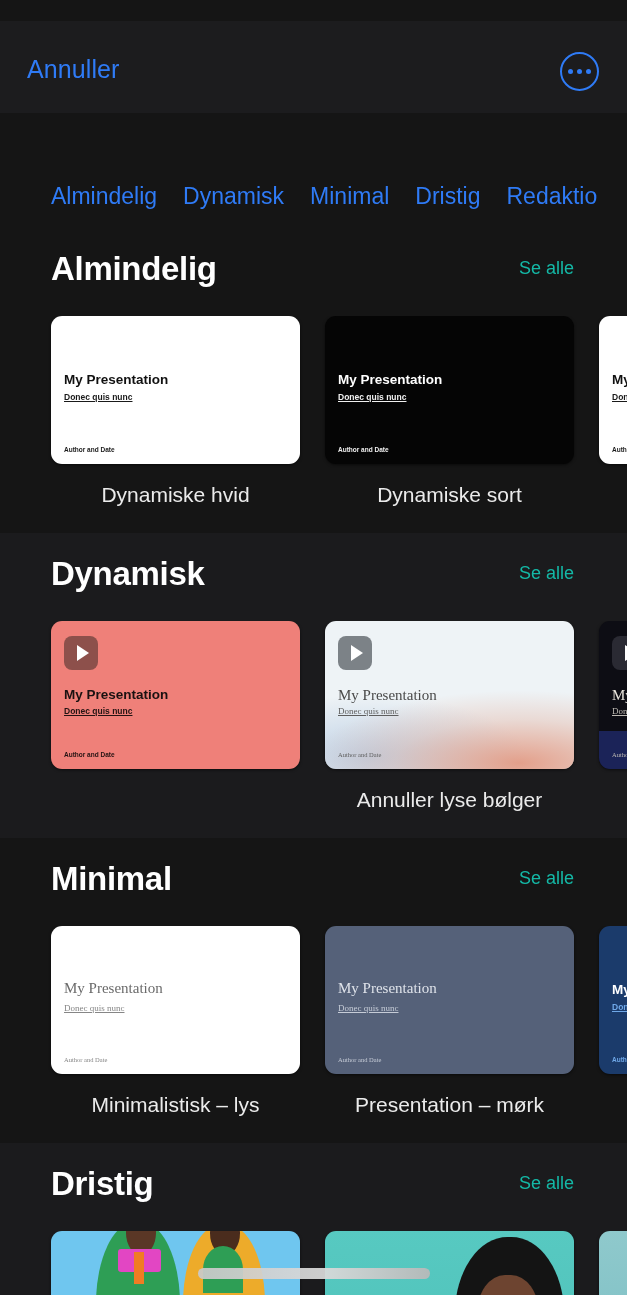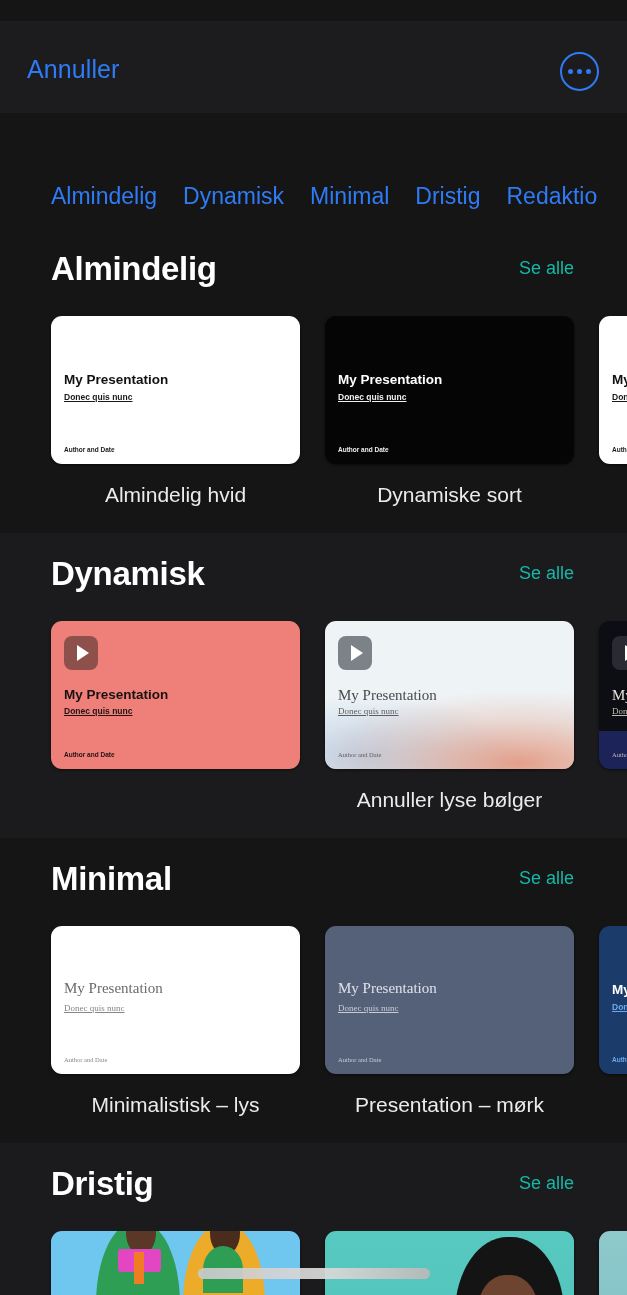--- a/index.html
+++ b/index.html
@@ -245,21 +245,21 @@
           <button class="see-all">Se alle</button>
         </div>
         <div class="cardrow">
           <div class="cardtrack">
             <div class="cardcell">
               <div class="thumb sty-sans" style="background: rgb(255, 255, 255);">
                 <div class="t-title" style="color: rgb(17, 17, 17);">My Presentation</div>
                 <div class="t-sub" style="color: rgb(26, 26, 26);">Donec quis nunc</div>
                 <div class="t-auth" style="color: rgb(26, 26, 26);">Author and Date</div>
               </div>
-              <div class="caption">Almindelig hvid</div>
+              <div class="caption">Dynamiske hvid</div>
             </div>
             <div class="cardcell">
               <div class="thumb sty-sans" style="background: rgb(5, 5, 5);">
                 <div class="t-title" style="color: rgb(255, 255, 255);">My Presentation</div>
                 <div class="t-sub" style="color: rgb(240, 240, 240);">Donec quis nunc</div>
                 <div class="t-auth" style="color: rgb(240, 240, 240);">Author and Date</div>
               </div>
               <div class="caption">Dynamiske sort</div>
             </div>
             <div class="cardcell">

